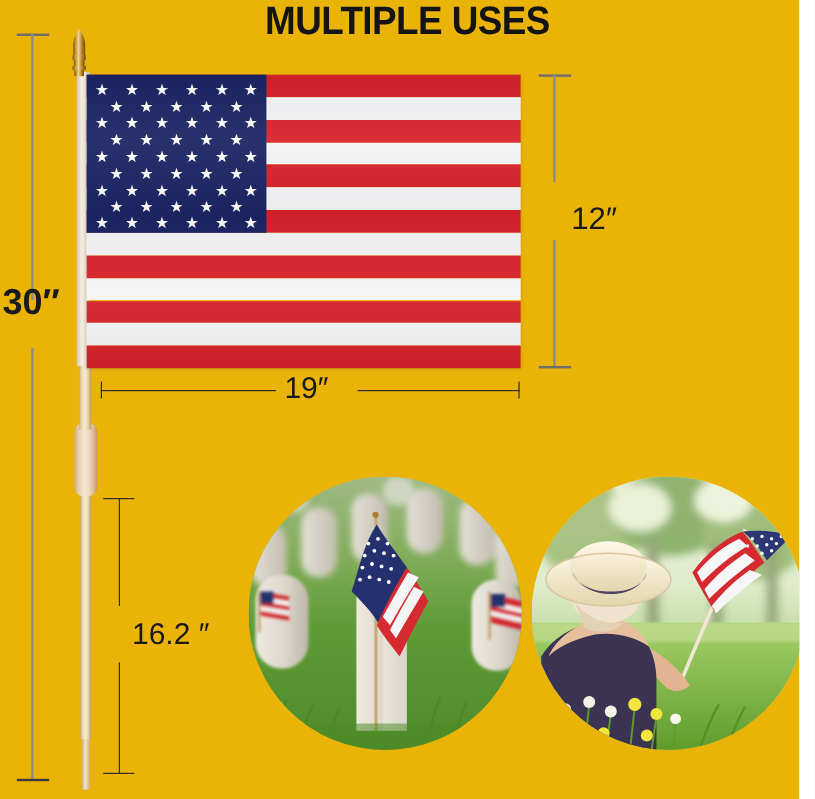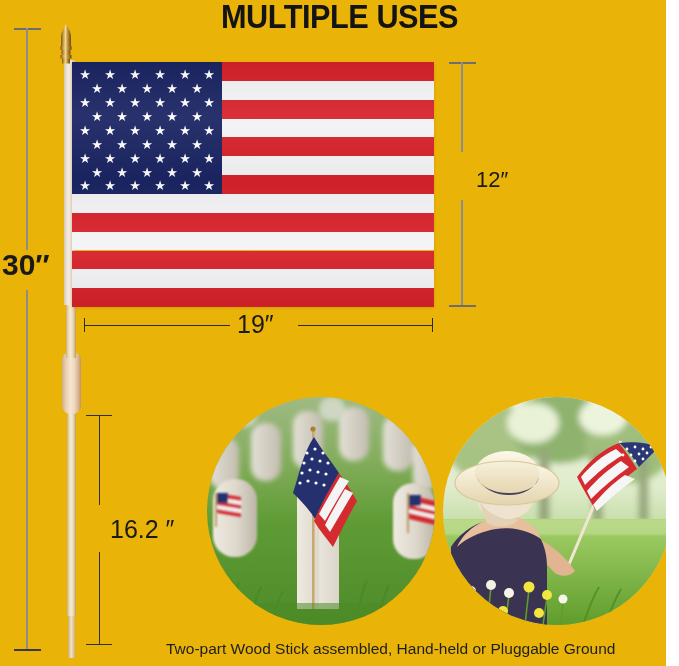--- a/index.html
+++ b/index.html
@@ -60,21 +60,21 @@
     color: #1a1a1a;
     white-space: nowrap;
     font-family: "Liberation Sans", sans-serif;
   }
   .label-30 {
     font-size: 30px;
     font-weight: bold;
     letter-spacing: 0px;
   }
   .label-12 {
-    font-size: 22px;
+    font-size: 26px;
     font-weight: normal;
   }
   .label-18 {
     font-size: 25px;
     font-weight: normal;
   }
   .label-135 {
     font-size: 25px;
     font-weight: normal;
   }
@@ -162,21 +162,21 @@
 
 <div id="canvas">
 
   <div class="title">MULTIPLE USES</div>
 
   <div>
     <div class="dim-v-cap" style="left:14px; top:28px; width:27px;"></div>
     <div class="dim-v-line" style="left:26px; top:28px; height:222px;"></div>
     <div class="dim-v-line" style="left:26px; top:290px; height:360px;"></div>
     <div class="dim-v-cap" style="left:14px; top:649px; width:27px; background:#3a3a3a;"></div>
-    <div class="dim-label label-30" style="left:2px; top:248px;">30″</div>
+    <div class="dim-label label-30" style="left:2px; top:236px;">30″</div>
   </div>
 
   <div class="pole" style="left:68px; top:610px; width:7px; height:48px;
        background:linear-gradient(to right,#c9ab77,#f2e4c6 45%,#cfae78);"></div>
 
   <div class="pole" style="left:67px; top:408px; width:9px; height:208px;"></div>
 
   <div class="pole-joint" style="left:62px; top:352px; width:19px; height:62px;"></div>
 
   <div class="pole" style="left:66px; top:300px; width:10px; height:58px;"></div>
@@ -527,15 +527,14 @@
       </g>
       <g stroke="#4f8f24" stroke-width="2" fill="none" opacity="0.85">
         <path d="M140 228 C146 210 150 200 156 190"></path>
         <path d="M162 228 C168 212 172 202 178 192"></path>
         <path d="M186 228 C192 210 196 202 202 192"></path>
         <path d="M208 228 C214 212 218 204 224 196"></path>
       </g>
     </svg>
   </div>
 
-  <div class="caption" style="left:166px; top:640px;">Two-part Wood Stick assembled, Hand-held or Pluggable Ground</div>
 
 </div>
 
 </body></html>

